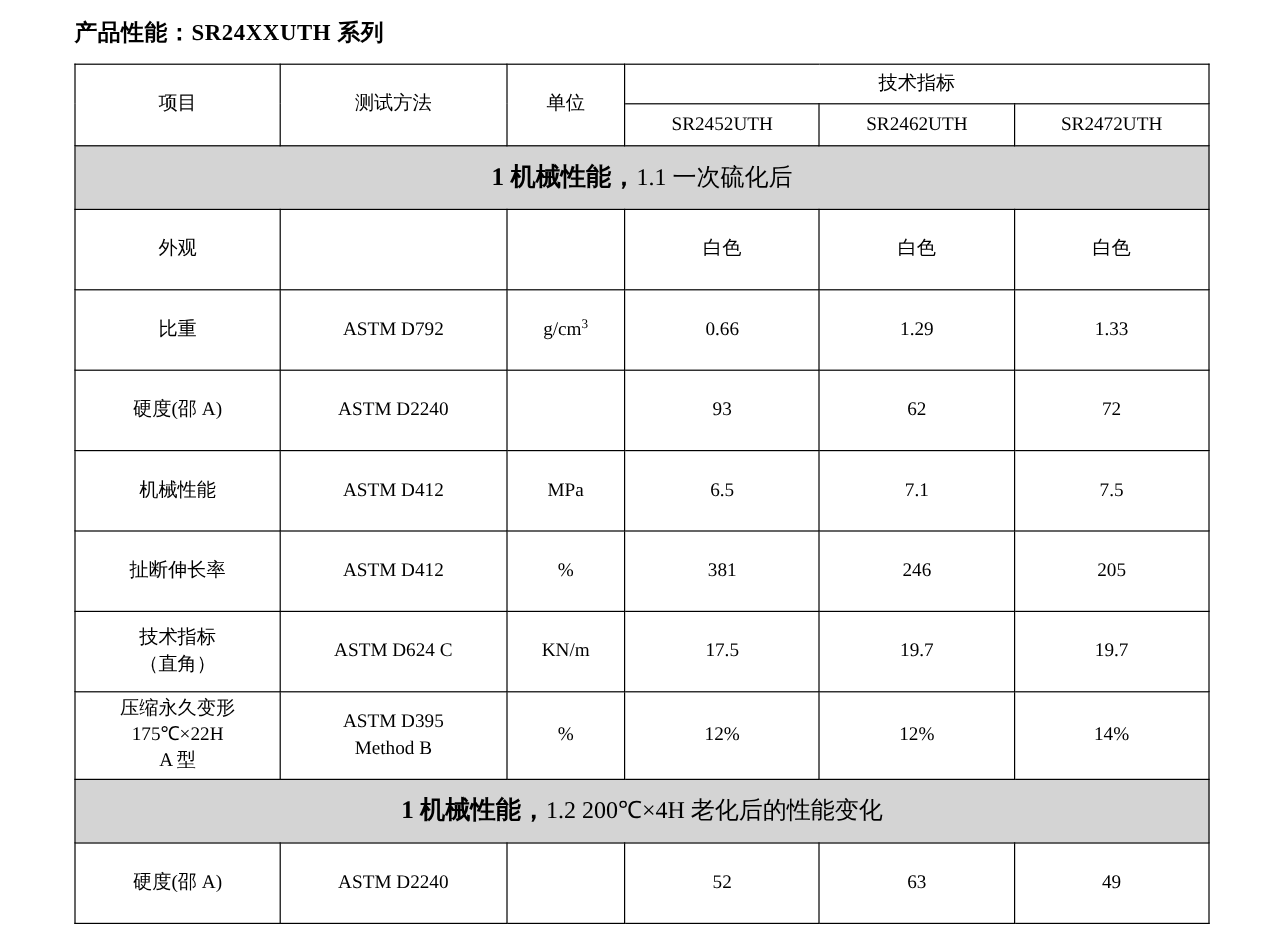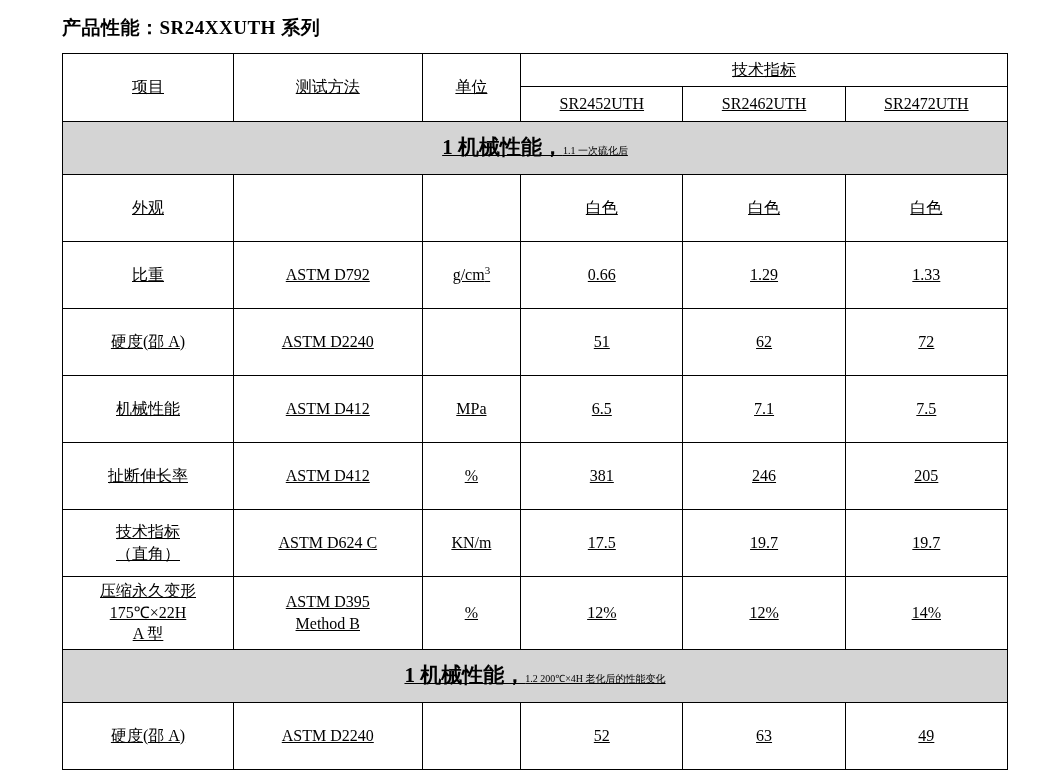--- a/index.html
+++ b/index.html
@@ -37,21 +37,20 @@
     font-size: 16px;
   }
   table.perf td, table.perf th {
     border: 1px solid #000000;
     padding: 0;
     text-align: center;
     vertical-align: middle;
     font-weight: normal;
     font-size: 16px;
     line-height: 1.35;
-    text-decoration: underline;
   }
   col.c-item    { width: 156px; }
   col.c-method  { width: 172px; }
   col.c-unit    { width: 90px; }
   col.c-v1      { width: 148px; }
   col.c-v2      { width: 148px; }
   col.c-v3      { width: 148px; }
 
   .hdr-main {
     font-weight: bold;
@@ -72,21 +71,21 @@
     text-align: left;
     padding: 0 16px;
     height: 52px;
   }
   .section-strong {
     font-weight: bold;
     font-size: 21px;
   }
   .section-rest {
     font-weight: normal;
-    font-size: 10px;
+    font-size: 20px;
   }
   .data-row td {
     height: 66px;
   }
   .tall-row td {
     height: 72px;
   }
   .two-line {
     line-height: 1.5;
   }
@@ -151,21 +150,21 @@
         <td class="nowrap"><span>g/cm</span><sup>3</sup></td>
         <td>0.66</td>
         <td>1.29</td>
         <td>1.33</td>
       </tr>
 
       <tr class="data-row">
         <td>硬度(邵 A)</td>
         <td>ASTM D2240</td>
         <td></td>
-        <td>51</td>
+        <td>93</td>
         <td>62</td>
         <td>72</td>
       </tr>
 
       <tr class="data-row">
         <td>机械性能</td>
         <td>ASTM D412</td>
         <td>MPa</td>
         <td>6.5</td>
         <td>7.1</td>

